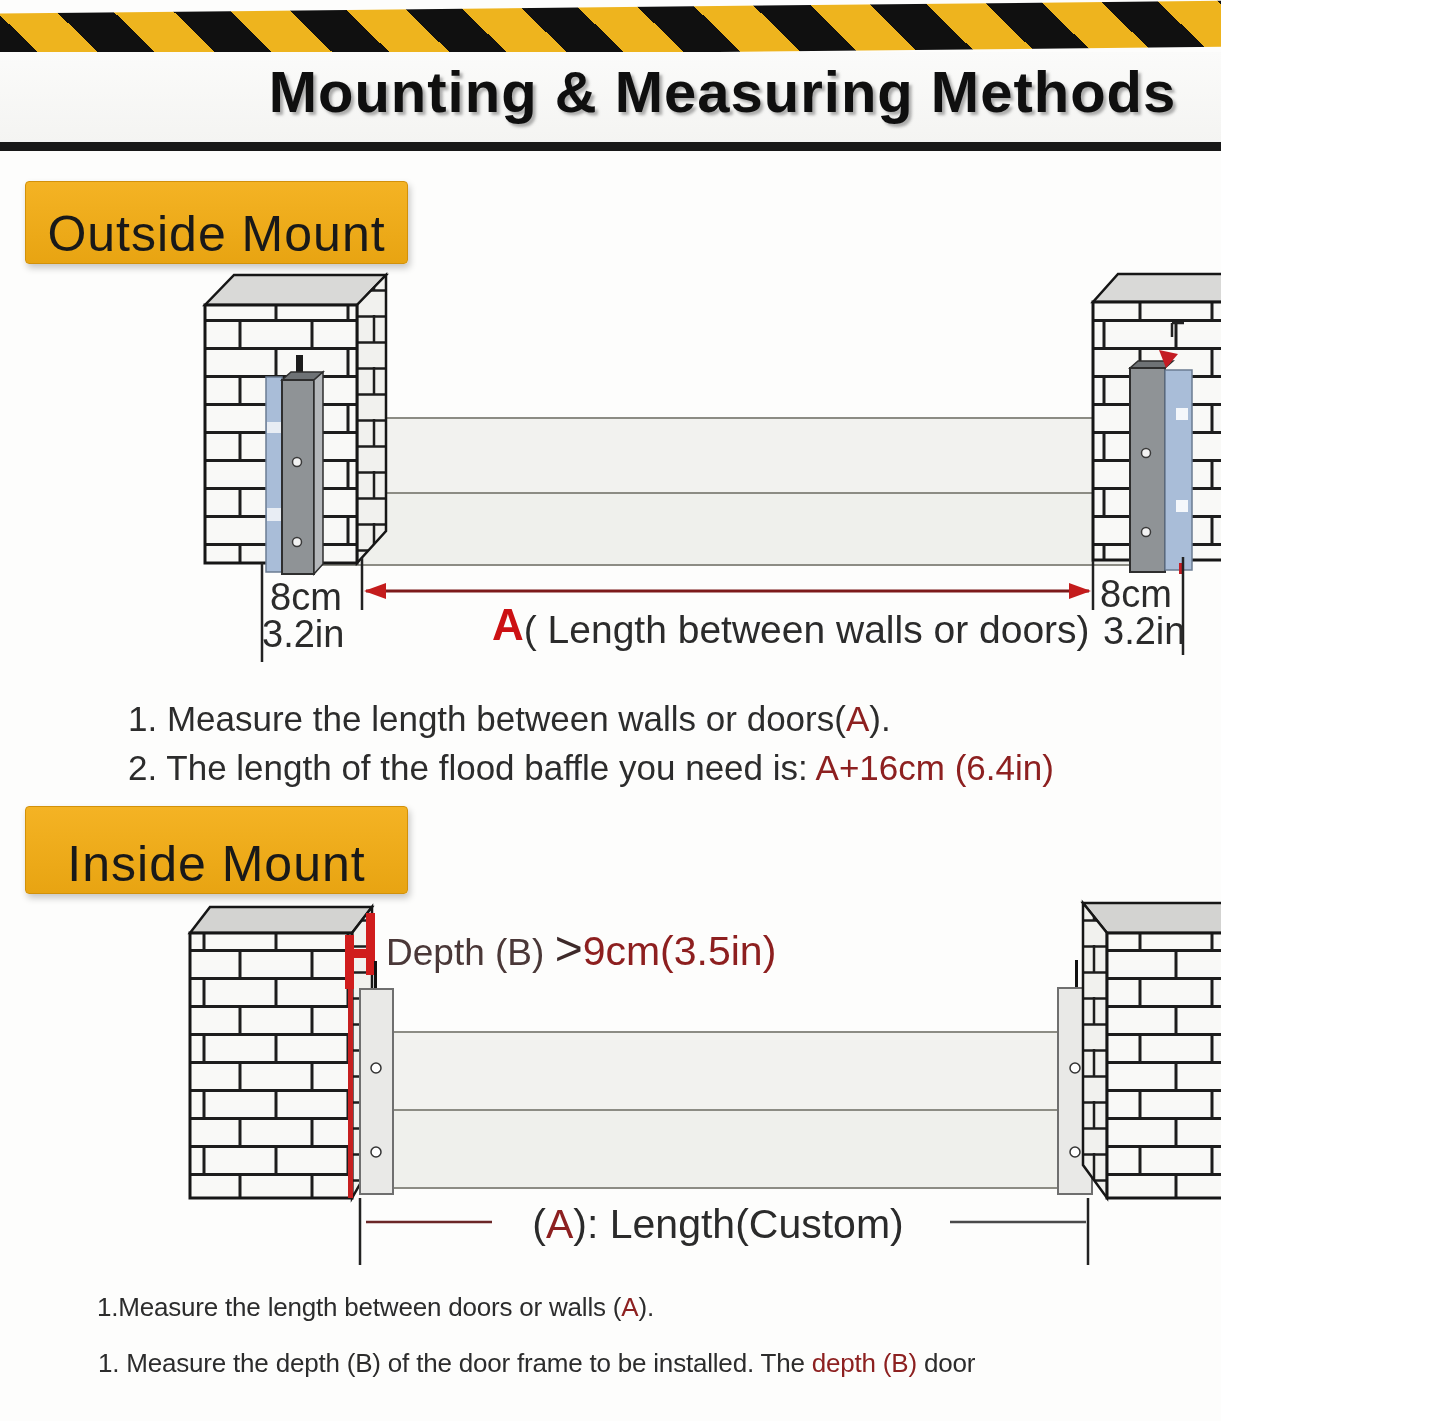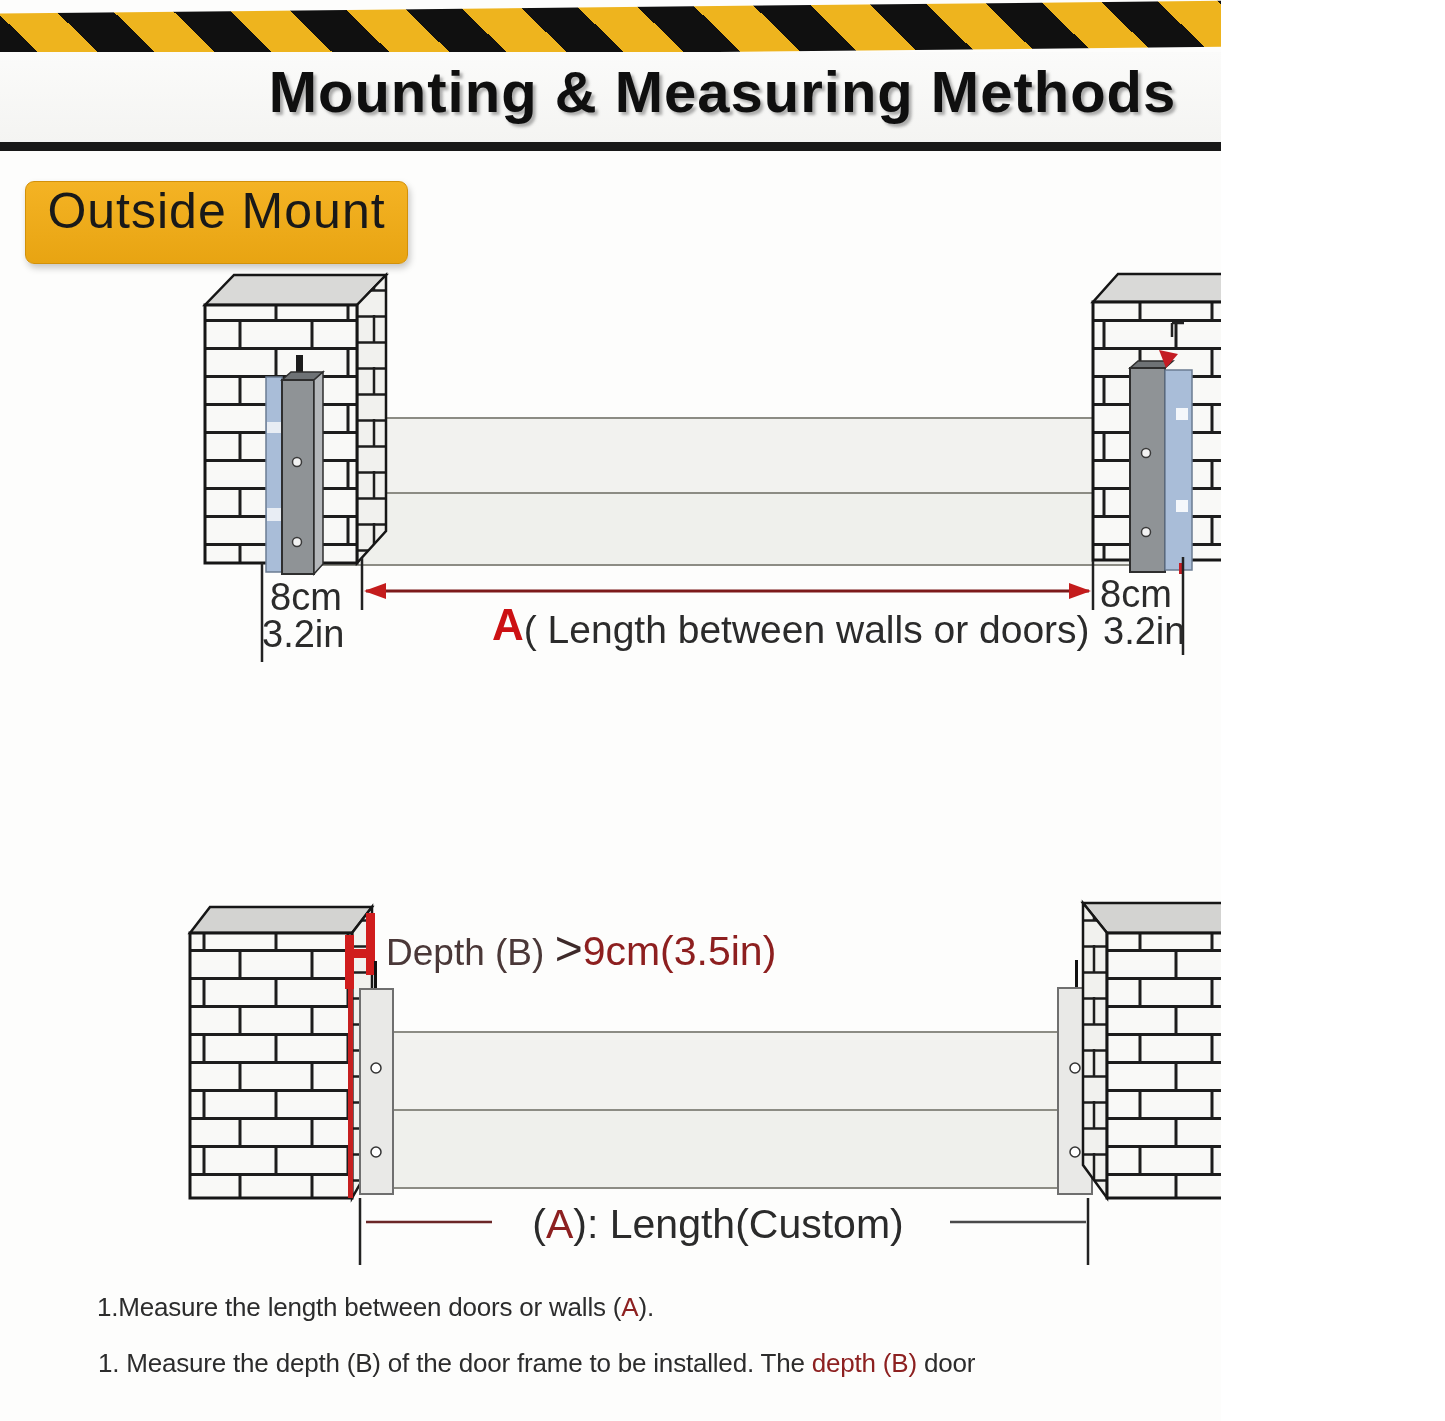--- a/index.html
+++ b/index.html
@@ -18,24 +18,24 @@
     background:linear-gradient(180deg,#fbfbfa,#f4f4f2);
   }
   .page-title {
     position:absolute; left:0; top:58px; width:1445px; text-align:center;
     font-size:58px; font-weight:bold; color:#0f0f0f; letter-spacing:1px;
     text-shadow:3px 3px 3px rgba(110,110,110,0.55);
   }
   .rule { position:absolute; left:0; top:142px; width:1445px; height:9px; background:#181818; }
   
   .badge {
-    position:absolute; left:25px; width:381px; height:81px; border-radius:9px;
+    position:absolute; left:25px; width:381px; height:81px; border-radius:4px;
     background:linear-gradient(180deg,#f4b324,#e8a412);
     border:1px solid #d2910a; box-shadow:2px 4px 7px rgba(0,0,0,0.22);
-    display:flex; align-items:flex-start; justify-content:center;
+    display:flex; align-items:flex-end; justify-content:center;
     font-size:50px; color:#191919; letter-spacing:1px;
   }
   .badge-outside { top:181px; }
   .badge-inside  { top:806px; height:86px; }
   
   .diag { position:absolute; left:0; }
   .diag1 { top:263px; }
   .diag2 { top:893px; }
   svg text { font-family:"Liberation Sans", sans-serif; fill:#2b2b2b; }
   
@@ -125,21 +125,28 @@
       <polygon points="364,328 386,320 386,336" fill="#c41c1c"></polygon>
       <polygon points="1091,328 1069,320 1069,336" fill="#c41c1c"></polygon>
       <text x="270" y="347" font-size="38">8cm</text>
       <text x="262" y="384" font-size="38">3.2in</text>
       <text x="1100" y="344" font-size="38">8cm</text>
       <text x="1103" y="381" font-size="38">3.2in</text>
       <text x="492" y="377"><tspan font-size="44" font-weight="bold" fill="#cc1113">A</tspan><tspan font-size="39" dy="3">( Length between walls or doors)</tspan></text>
     </g>
   </svg>
 
-
+  <div class="steps steps1">
+    <div><span>1. Measure the length between walls or doors(</span><span class="dred">A</span><span>).</span></div>
+    <div><span>2. The length of the flood baffle you need is: </span><span class="dred">A+16cm (6.4in)</span></div>
+  </div>
+
+  <div class="badge badge-inside">
+    <span>Inside Mount</span>
+  </div>
 
   <svg class="diag diag2" width="1445" height="385" viewBox="0 0 1445 385">
 
     <g>
       <rect x="393" y="139" width="667" height="78" fill="#f2f2ef" stroke="#8c8c84" stroke-width="2"></rect>
       <rect x="393" y="217" width="667" height="78" fill="#eff0ec" stroke="#8c8c84" stroke-width="2"></rect>
     </g>
 
     <g>
       <polygon points="190,40 352,40 372,14 210,14" fill="#d3d3d1" stroke="#161616" stroke-width="2.5"></polygon>

